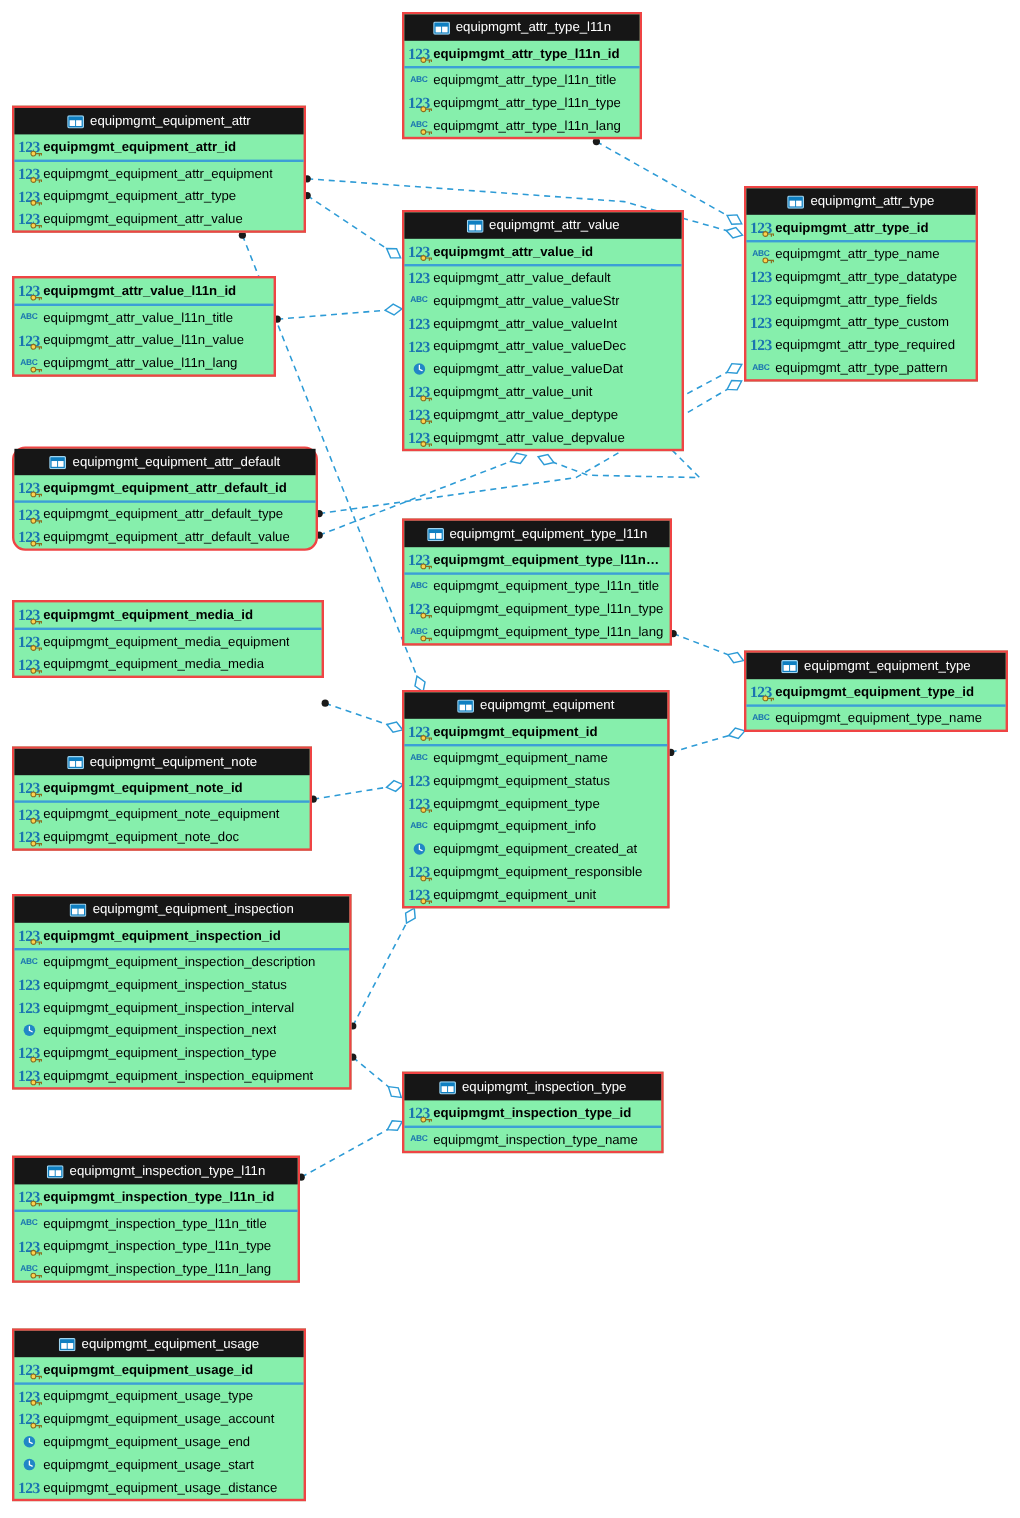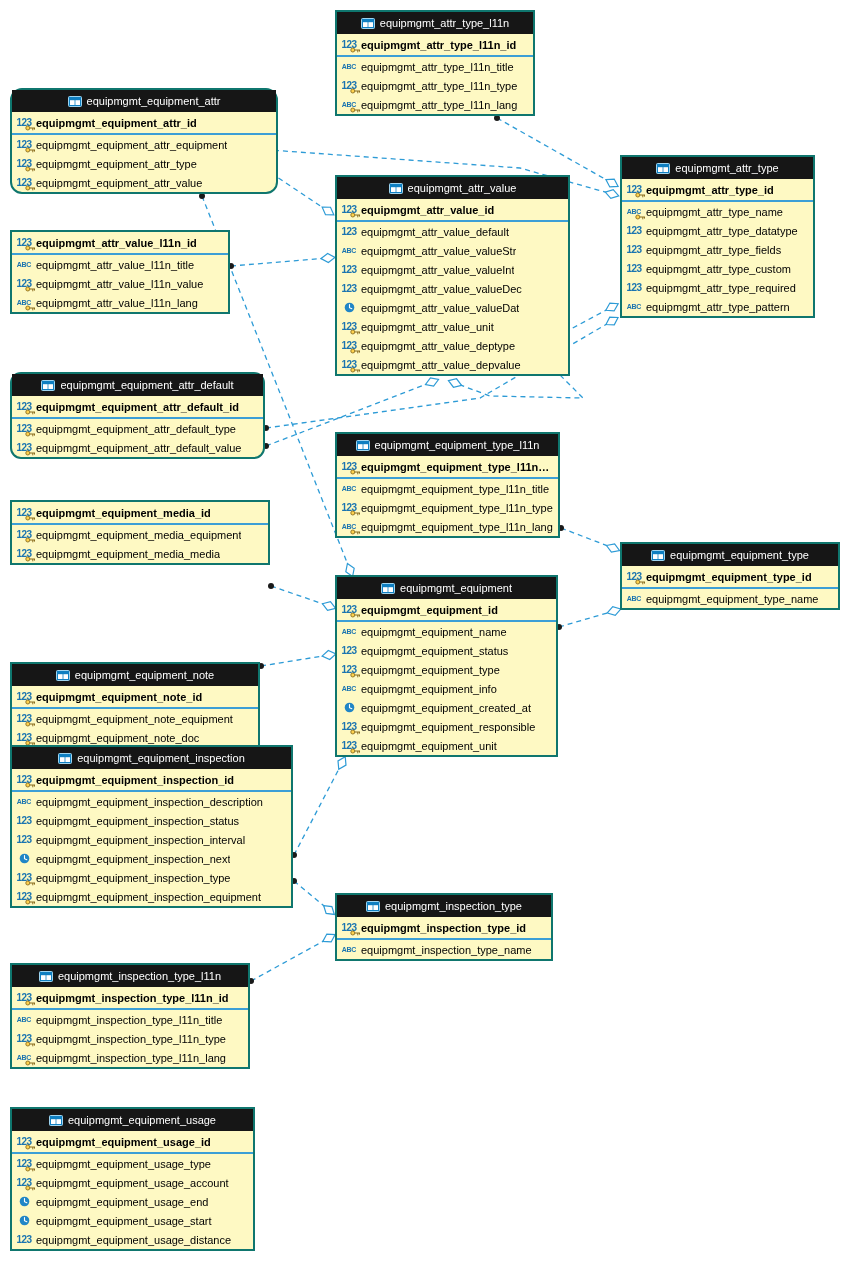--- a/index.html
+++ b/index.html
@@ -1,30 +1,30 @@
 <!DOCTYPE html>
 <html><head>
 <meta charset="utf-8">
 <style>
   * { margin:0; padding:0; box-sizing:border-box; }
   html,body { background:#ffffff; }
   body { font-family:"Liberation Sans","DejaVu Sans",sans-serif; }
   #canvas { position:relative; width:850px; height:1265px; background:#ffffff; overflow:hidden; }
   #rel-svg { position:absolute; left:0; top:0; z-index:0; }
-  .tbl { position:absolute; background:#fef9c3; border:2px solid #0f766e; z-index:1; }
+  .tbl { position:absolute; background:#86efac; border:2px solid #ef4444; z-index:1; }
   .tbl-head { background:#161616; color:#ffffff; height:22px; display:flex; align-items:center;
               justify-content:center; gap:5px; font-size:11px; padding:0 5px; white-space:nowrap; }
   .hicon { display:inline-flex; align-items:center; }
   .tbl-row { display:flex; align-items:center; height:19px; font-size:11px; color:#000;
              padding:0 5px 0 3px; white-space:nowrap; overflow:hidden; }
   .tbl-row.pk { height:23px; font-weight:bold; border-bottom:2px solid #3c9fd6; }
   .cicon { position:relative; width:18px; min-width:18px; height:14px; margin-right:3px;
            display:inline-flex; align-items:center; justify-content:center; }
   .glyph { font-weight:bold; color:#1a74b0; line-height:1; }
-  .gnum { font-size:10px; letter-spacing:-0.5px; }
+  .gnum { font-size:13px; letter-spacing:-0.5px;font-family:Liberation Serif, serif; }
   .gstr { font-size:7px; letter-spacing:-0.3px; }
   .key-ov { position:absolute; right:-3px; bottom:-2px; width:11px; height:8px; display:inline-flex; }
   .clabel { overflow:hidden; text-overflow:ellipsis; }
 </style>
 </head>
 <body>
 
 <div id="canvas">
   <svg id="rel-svg" width="850" height="1265">
       <g>
@@ -155,21 +155,21 @@
           <span class="key-ov">
             <svg width="11" height="8" viewBox="0 0 11 8">
               <circle cx="2.8" cy="4" r="2" fill="#ffd24d" stroke="#8a6d1f" stroke-width="0.9"></circle>
               <path d="M4.8 4 H10 M7.8 4 V6.3 M9.5 4 V5.6" stroke="#8a6d1f" stroke-width="1" fill="none"></path>
             </svg>
           </span>
         </span>
         <span class="clabel">equipmgmt_attr_type_l11n_lang</span>
       </div>
     </div>
-    <div class="tbl" style="left: 10px; top: 88px; width: 268px; border-radius: 12px;">
+    <div class="tbl" style="left: 10px; top: 88px; width: 245px;">
       <div class="tbl-head">
         <span class="hicon">
           <svg width="14" height="11" viewBox="0 0 14 11">
             <rect x="0.5" y="0.5" width="13" height="10" rx="1" fill="#0f7fc1" stroke="#9fd4ef" stroke-width="1"></rect>
             <rect x="2" y="4.2" width="4.6" height="4.8" fill="#ffffff"></rect>
             <rect x="7.4" y="4.2" width="4.6" height="4.8" fill="#ffffff"></rect>
           </svg>
         </span>
         <span>equipmgmt_equipment_attr</span>
       </div>
@@ -675,21 +675,21 @@
           <span class="key-ov">
             <svg width="11" height="8" viewBox="0 0 11 8">
               <circle cx="2.8" cy="4" r="2" fill="#ffd24d" stroke="#8a6d1f" stroke-width="0.9"></circle>
               <path d="M4.8 4 H10 M7.8 4 V6.3 M9.5 4 V5.6" stroke="#8a6d1f" stroke-width="1" fill="none"></path>
             </svg>
           </span>
         </span>
         <span class="clabel">equipmgmt_equipment_unit</span>
       </div>
     </div>
-    <div class="tbl" style="left: 10px; top: 622px; width: 250px; margin-top: 40px;">
+    <div class="tbl" style="left: 10px; top: 622px; width: 250px;">
       <div class="tbl-head">
         <span class="hicon">
           <svg width="14" height="11" viewBox="0 0 14 11">
             <rect x="0.5" y="0.5" width="13" height="10" rx="1" fill="#0f7fc1" stroke="#9fd4ef" stroke-width="1"></rect>
             <rect x="2" y="4.2" width="4.6" height="4.8" fill="#ffffff"></rect>
             <rect x="7.4" y="4.2" width="4.6" height="4.8" fill="#ffffff"></rect>
           </svg>
         </span>
         <span>equipmgmt_equipment_note</span>
       </div>

